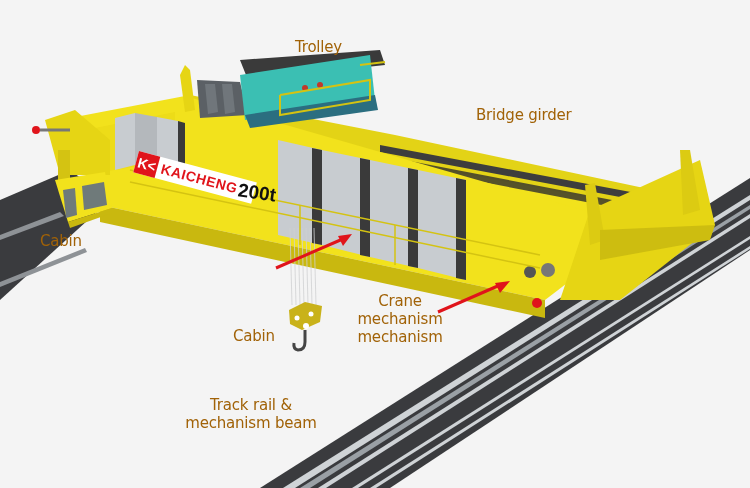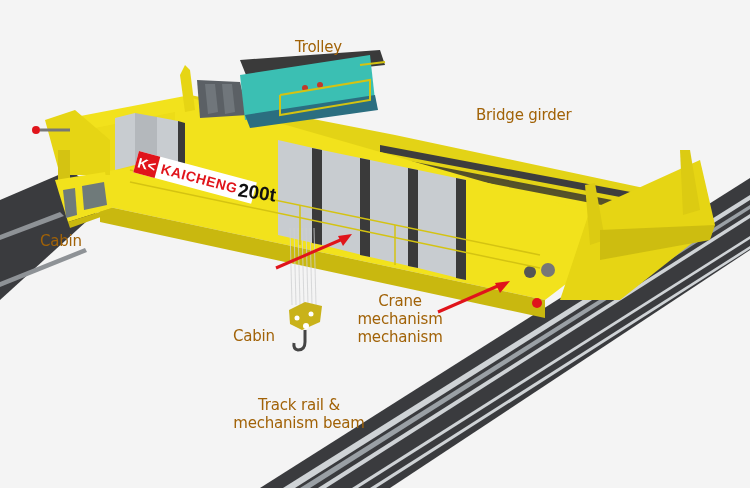--- a/index.html
+++ b/index.html
@@ -177,18 +177,18 @@
 
   <div class="label" style="left:295px; top:38px;">Trolley</div>
   <div class="label" style="left:476px; top:106px;">Bridge girder</div>
   <div class="label" style="left:40px; top:232px;">Cabin</div>
   <div class="label" style="left:233px; top:327px;">Cabin</div>
   <div class="label" style="left:352px; top:292px; width:96px;text-align:center;">
     <div>Crane</div>
     <div>mechanism</div>
     <div>mechanism</div>
   </div>
-  <div class="label" style="left:181px; top:396px; width:140px;margin-left:48px;">
+  <div class="label" style="left:181px; top:396px; width:140px;">
     <div>Track rail &amp;</div>
     <div>mechanism beam</div>
   </div>
 
 </div>
 
 </body></html>

